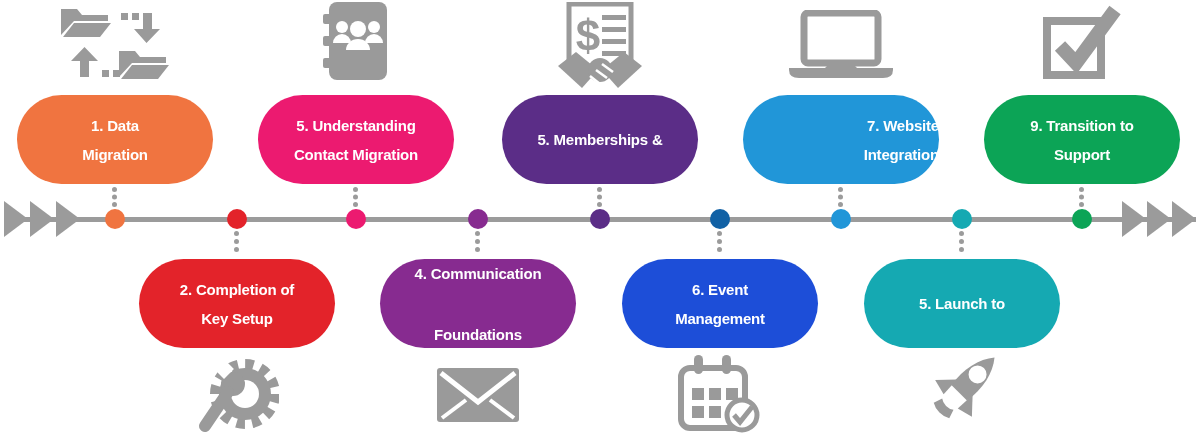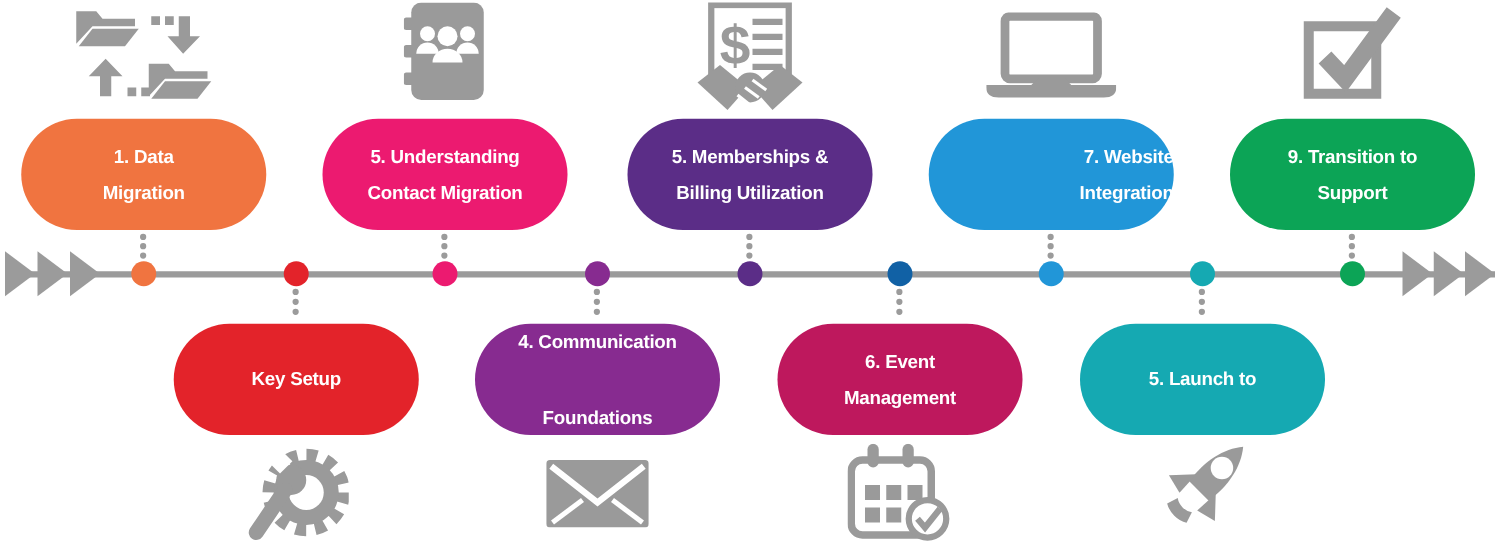--- a/index.html
+++ b/index.html
@@ -84,20 +84,21 @@
        <circle r="30" fill="none" stroke="#9A9A9A" stroke-width="10" stroke-dasharray="8.5 7.2"></circle>
        <circle r="26" fill="#9A9A9A"></circle>
               <circle r="14" fill="#FFFFFF"></circle>
      </g>
      <circle cx="38" cy="32" r="12" fill="#9A9A9A"></circle>
      <rect x="22" y="10" width="14" height="14" fill="#FFFFFF" transform="rotate(-45 29 17)"></rect>
      <line x1="33" y1="40" x2="10" y2="74" stroke="#9A9A9A" stroke-width="12" stroke-linecap="round"></line>
      </svg>
         </div>
     <div class="pill" style="background: rgb(227, 35, 42);">
+      <div class="pill-line l1">2. Completion of</div>
       <div class="pill-line l2">Key Setup</div>
     </div>
     <div class="connector"></div>
     <div class="dot" style="background: rgb(227, 35, 42);"></div>
   </div>
       <div class="stage top" style="left: 356px;">
     <div class="icon" style="left: -33px; top: 2px;">
           <svg width="66" height="80" viewBox="0 0 66 80">
             <g fill="#9A9A9A">
      <rect x="0" y="12" width="10" height="10" rx="2"></rect>
@@ -154,21 +155,20 @@
             </g>
      <g stroke="#FFFFFF" stroke-width="2.5" fill="none">
               <path d="M36 74 l10 8"></path>
               <path d="M42 68 l11 8"></path>
               <path d="M48 62 l11 8"></path>
             </g>
           </svg>
         </div>
     <div class="pill" style="background: rgb(91, 45, 135);">
       <div class="pill-line l1">5. Memberships &amp;</div>
-      <div class="pill-line l2">Billing Utilization</div>
     </div>
     <div class="connector"></div>
     <div class="dot" style="background: rgb(91, 45, 135);"></div>
   </div>
       <div class="stage bottom" style="left: 720px;">
     <div class="icon" style="left: -42px; top: 355px;">
           <svg width="84" height="80" viewBox="0 0 84 80">
      <rect x="3" y="13" width="64" height="60" rx="9" fill="#FFFFFF" stroke="#9A9A9A" stroke-width="6"></rect>
      <g fill="#9A9A9A">
               <rect x="16" y="0" width="9" height="19" rx="4.5"></rect>
@@ -176,21 +176,21 @@
      <rect x="14" y="33" width="12" height="12"></rect>
               <rect x="31" y="33" width="12" height="12"></rect>
               <rect x="48" y="33" width="12" height="12"></rect>
      <rect x="14" y="51" width="12" height="12"></rect>
               <rect x="31" y="51" width="12" height="12"></rect>
             </g>
      <circle cx="64" cy="60" r="15" fill="#FFFFFF" stroke="#9A9A9A" stroke-width="5"></circle>
      <path d="M56 60 l6 7 L74 52" fill="none" stroke="#9A9A9A" stroke-width="5"></path>
           </svg>
         </div>
-    <div class="pill" style="background: #be185d;">
+    <div class="pill" style="background: #1d4ed8;">
       <div class="pill-line l1">6. Event</div>
       <div class="pill-line l2">Management</div>
     </div>
     <div class="connector"></div>
     <div class="dot" style="background: rgb(17, 97, 165);"></div>
   </div>
       <div class="stage top" style="left: 841px;">
     <div class="icon" style="left: -52px; top: 10px;">
           <svg width="104" height="70" viewBox="0 0 104 70">
      <rect x="15" y="3" width="74" height="50" rx="4" fill="#FFFFFF" stroke="#9A9A9A" stroke-width="7"></rect>

